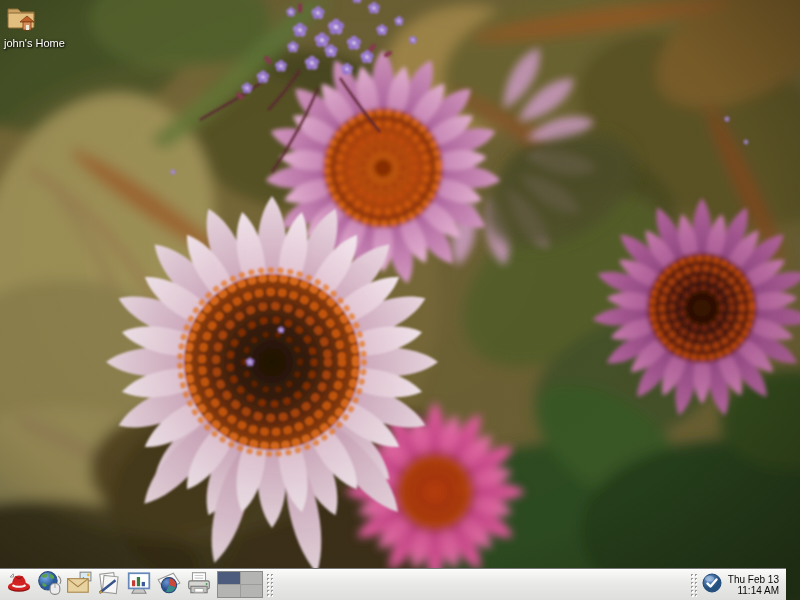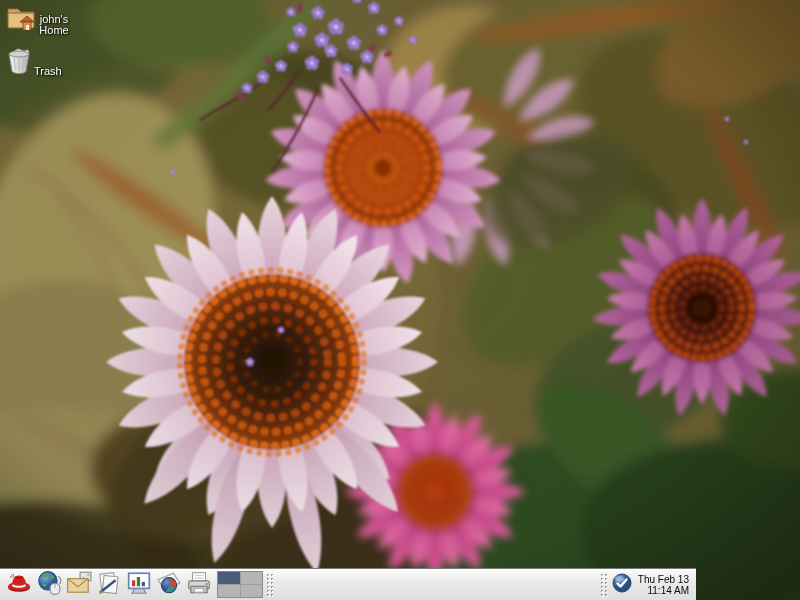--- a/index.html
+++ b/index.html
@@ -3,26 +3,26 @@
 <meta charset="utf-8">
 <style>
   html,body{margin:0;padding:0;}
   .screen{position:relative;width:800px;height:600px;overflow:hidden;
           font-family:"Liberation Sans",sans-serif;background:#6e6236;user-select:none;}
   .wallpaper{position:absolute;inset:0;}
   .wallpaper svg{display:block;}
 
   
   .desktop-icons{position:absolute;top:3px;left:4px;display:flex;flex-direction:column;gap:9px;z-index:2;}
-  .desktop-icon{width:66px;display:flex;flex-direction:row;align-items:flex-end;cursor:pointer;}
+  .desktop-icon{width:66px;display:flex;flex-direction:column;align-items:flex-start;cursor:pointer;}
   .desktop-icon .dlabel{margin-top:1px;color:#fff;font-size:11px;line-height:1.05;text-align:center;
         text-shadow:1px 1px 2px rgba(0,0,0,.95),0 0 3px rgba(0,0,0,.7);}
 
   
-  .panel{position:absolute;left:0;bottom:0;width:696px;height:32px;box-sizing:border-box;
+  .panel{position:absolute;left:0;bottom:0;width:786px;height:32px;box-sizing:border-box;
          background:linear-gradient(#fbfbfa,#e9e9e7 45%,#dededc);
          border-top:1px solid #77777a;box-shadow:inset 0 1px 0 #ffffff;
          display:flex;align-items:center;z-index:3;}
   .launchers{display:flex;align-items:center;gap:3px;padding-left:5px;}
   .launcher{width:27px;height:27px;display:flex;align-items:center;justify-content:center;cursor:pointer;border-radius:2px;}
   .ws-switcher{margin-left:5px;width:44px;height:25px;border:1px solid #8c8c8a;background:#9c9c9a;
          display:grid;grid-template-columns:1fr 1fr;grid-template-rows:1fr 1fr;gap:1px;cursor:pointer;}
   .ws-cell{background:#b4b4b2;}
   .ws-cell.active{background:#4d5b7d;}
   .handle{width:7px;height:24px;margin:0 3px;cursor:grab;opacity:.95;
@@ -410,38 +410,20 @@
           <rect x="4" y="10" width="26" height="15" rx="1.5" fill="#e2bf7e" stroke="#8a6a34"></rect>
           <path d="M16,19 l7,-6 l7,6 Z" fill="#c0622a" stroke="#7a3a14" stroke-width=".8"></path>
           <rect x="19" y="19" width="8" height="8" fill="#d8905a" stroke="#7a3a14" stroke-width=".8"></rect>
           <rect x="22" y="22" width="3" height="5" fill="#f0e8d8"></rect>
         </svg>
       </span>
       <span class="dlabel">john's Home</span>
     </div>
 
 
-    <div class="desktop-icon">
-      <span>
-        <svg width="30" height="28" viewBox="0 0 30 28">
-          <defs>
-              <linearGradient id="trG" x1="0" y1="0" x2="1" y2="0">
-                <stop offset="0%" stop-color="#f2f2f0"></stop>
-                <stop offset="50%" stop-color="#d6d6d2"></stop>
-                <stop offset="100%" stop-color="#aeaeaa"></stop>
-              </linearGradient>
-            </defs>
-          <path d="M9,6 l5,-3 l6,2 l4,-1 l1,4 H9 Z" fill="#f4f4f0" stroke="#aaa"></path>
-          <path d="M5,8 L8,25 a7,2.6 0 0 0 14,0 L25,8" fill="url(#trG)" stroke="#888"></path>
-          <ellipse cx="15" cy="8" rx="10" ry="3" fill="#d0d0cc" stroke="#888"></ellipse>
-          <path d="M10,10 l1.5,14 M15,11 v14 M20,10 l-1.5,14" stroke="#b8b8b4" stroke-width="1"></path>
-        </svg>
-      </span>
-      <span class="dlabel">Trash</span>
-    </div>
   </div>
 
   <div class="panel">
     <div class="launchers">
 
       <div class="launcher">
         <span>
           <svg width="26" height="26" viewBox="0 0 26 26">
             <path d="M4,7 l3.2,-3.2 l0.6,3.2 Z" fill="none" stroke="#9a9a98" stroke-width="1"></path>
             <ellipse cx="13" cy="17.5" rx="11" ry="4.3" fill="#8a0f0f"></ellipse>

